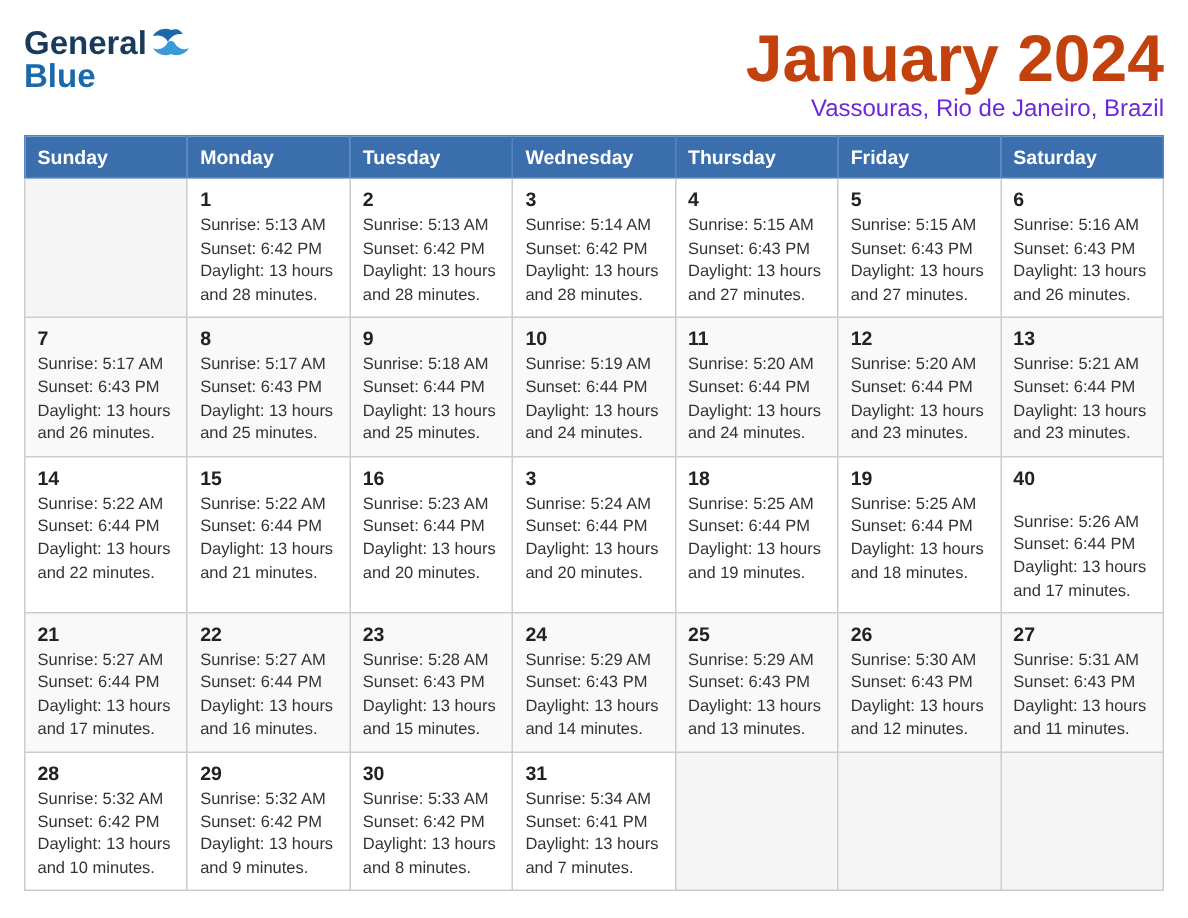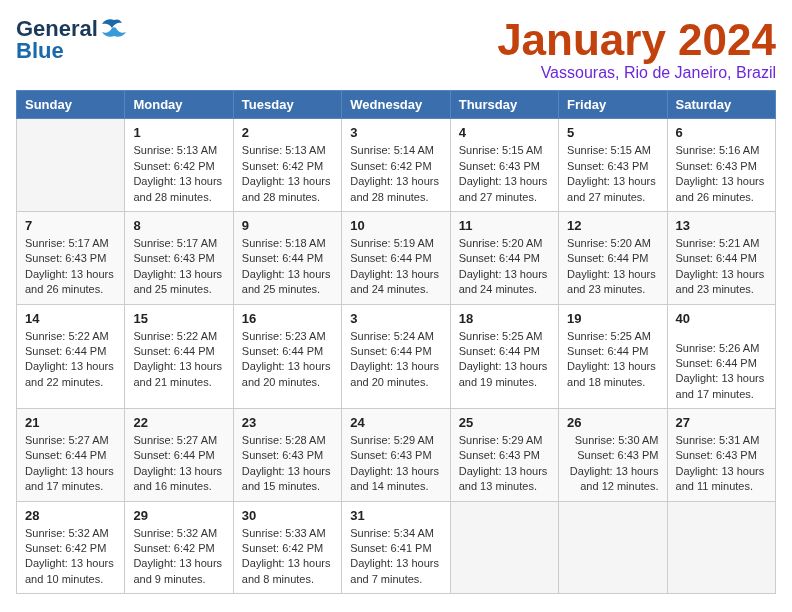--- a/index.html
+++ b/index.html
@@ -301,21 +301,21 @@
         </td>
         <td>
           <span class="day-number">25</span>
           <div class="day-info" style="white-space: pre-line;">Sunrise: 5:29 AM
 Sunset: 6:43 PM
 Daylight: 13 hours
 and 13 minutes.</div>
         </td>
         <td>
           <span class="day-number">26</span>
-          <div class="day-info" style="white-space: pre-line; text-align: right;">Sunrise: 5:30 AM
+          <div class="day-info" style="white-space: pre-line;">Sunrise: 5:30 AM
 Sunset: 6:43 PM
 Daylight: 13 hours
 and 12 minutes.</div>
         </td>
         <td>
           <span class="day-number">27</span>
           <div class="day-info" style="white-space: pre-line;">Sunrise: 5:31 AM
 Sunset: 6:43 PM
 Daylight: 13 hours
 and 11 minutes.</div>

